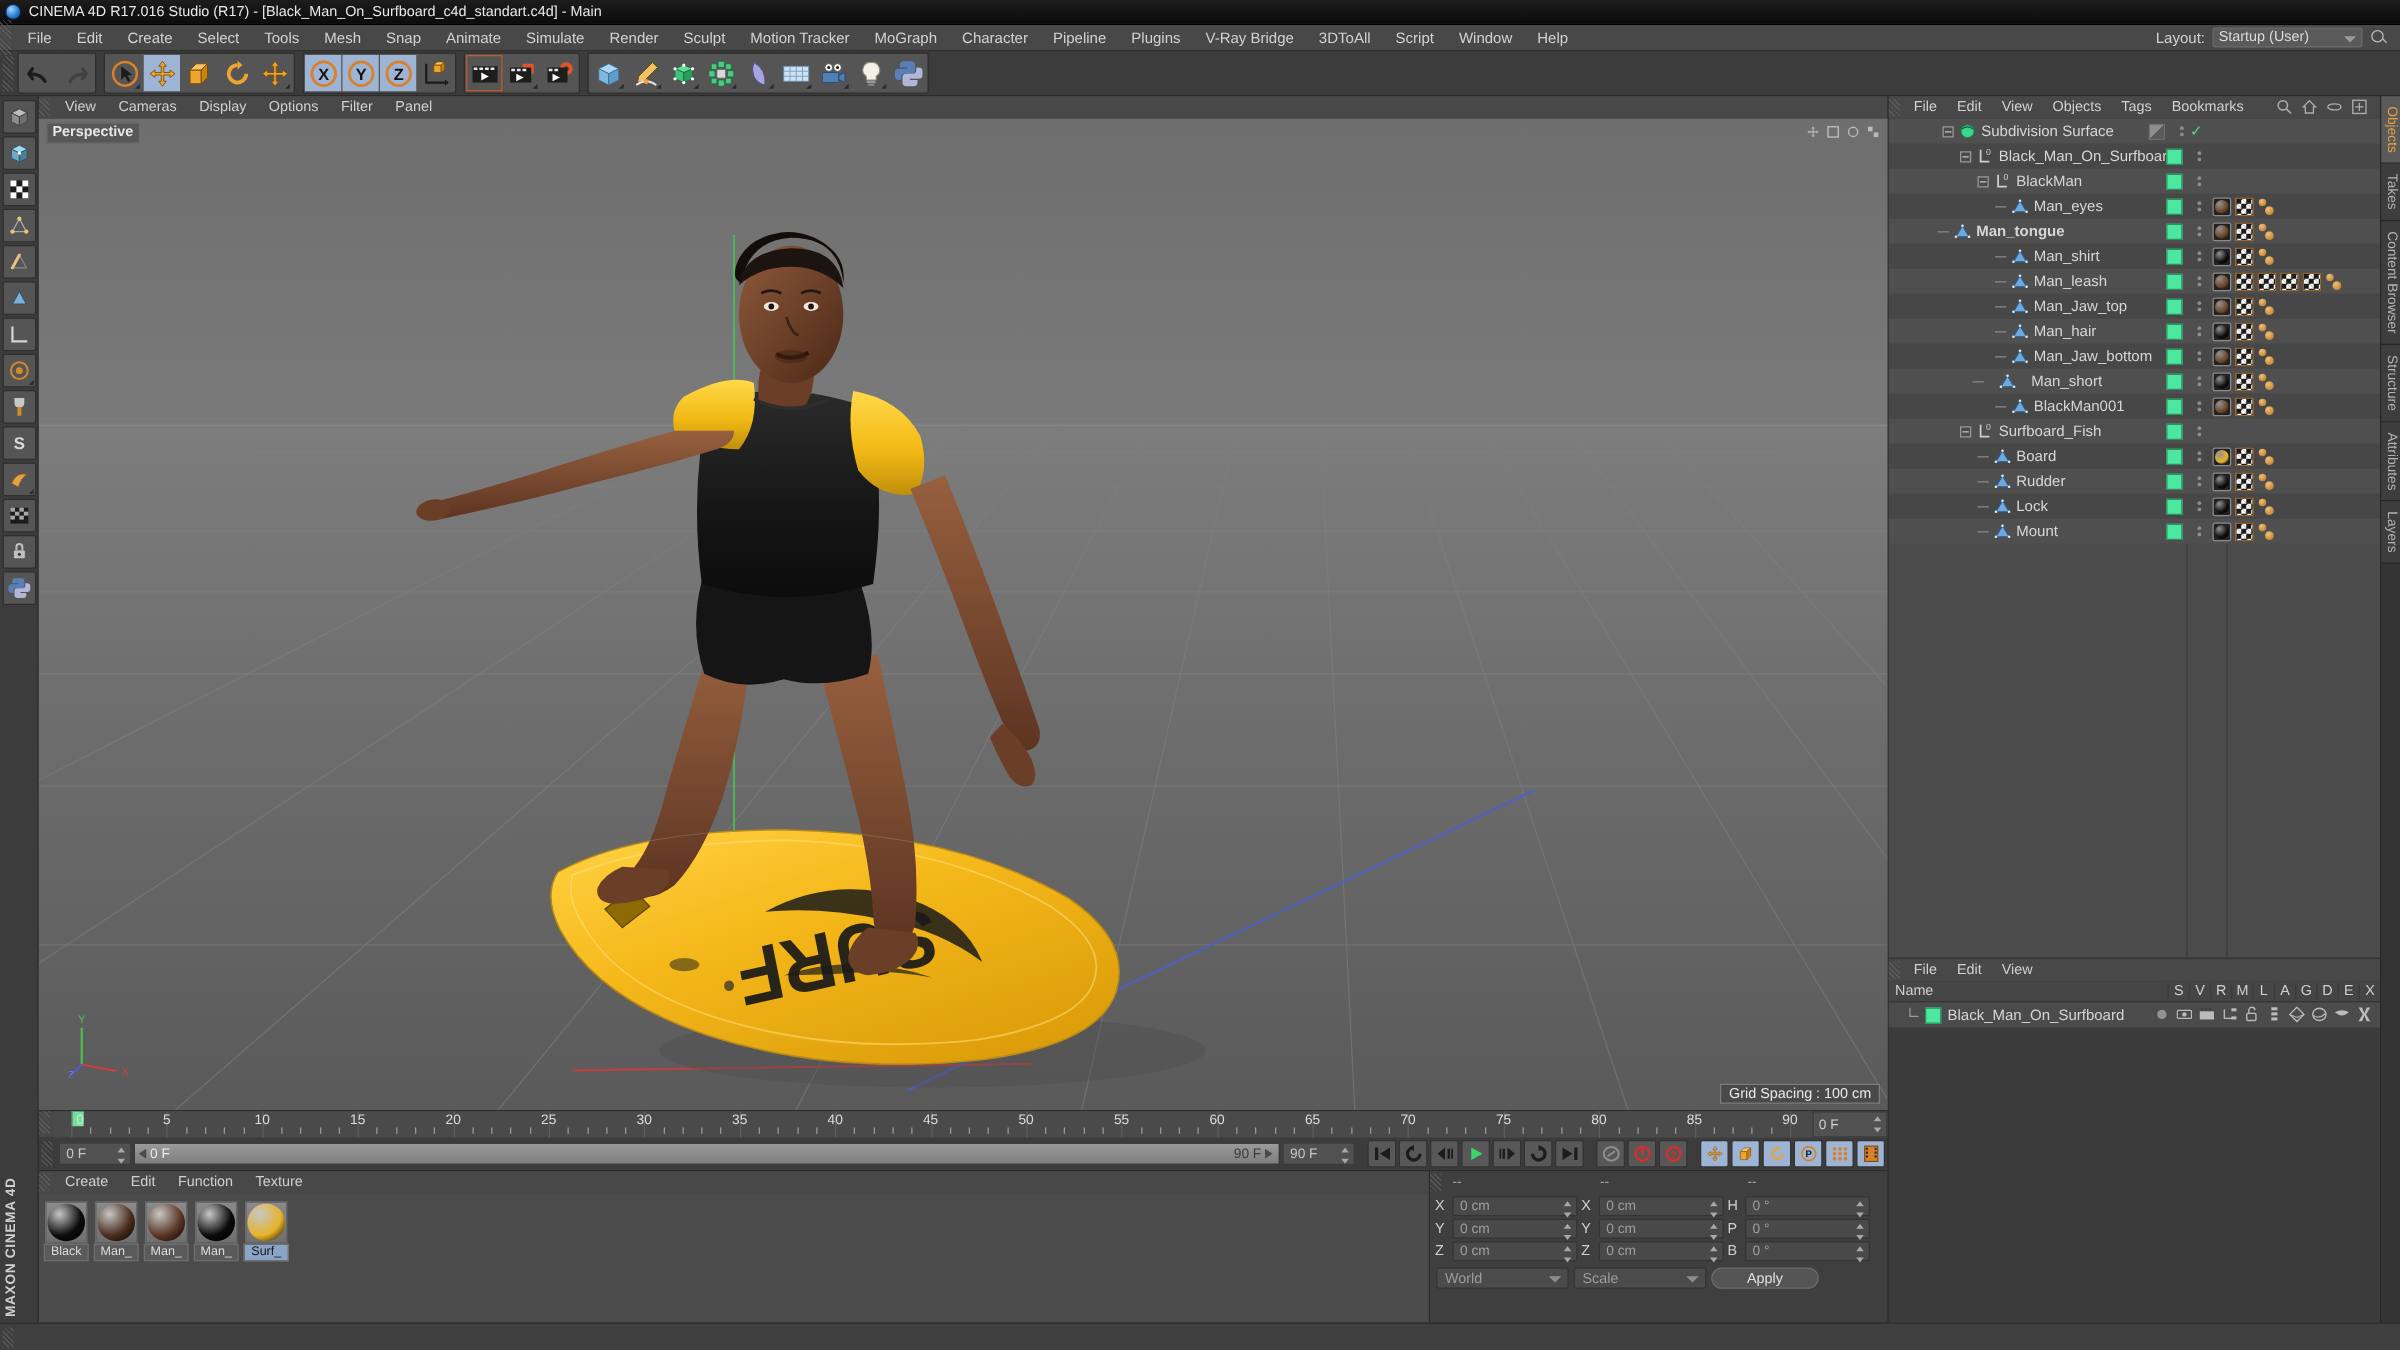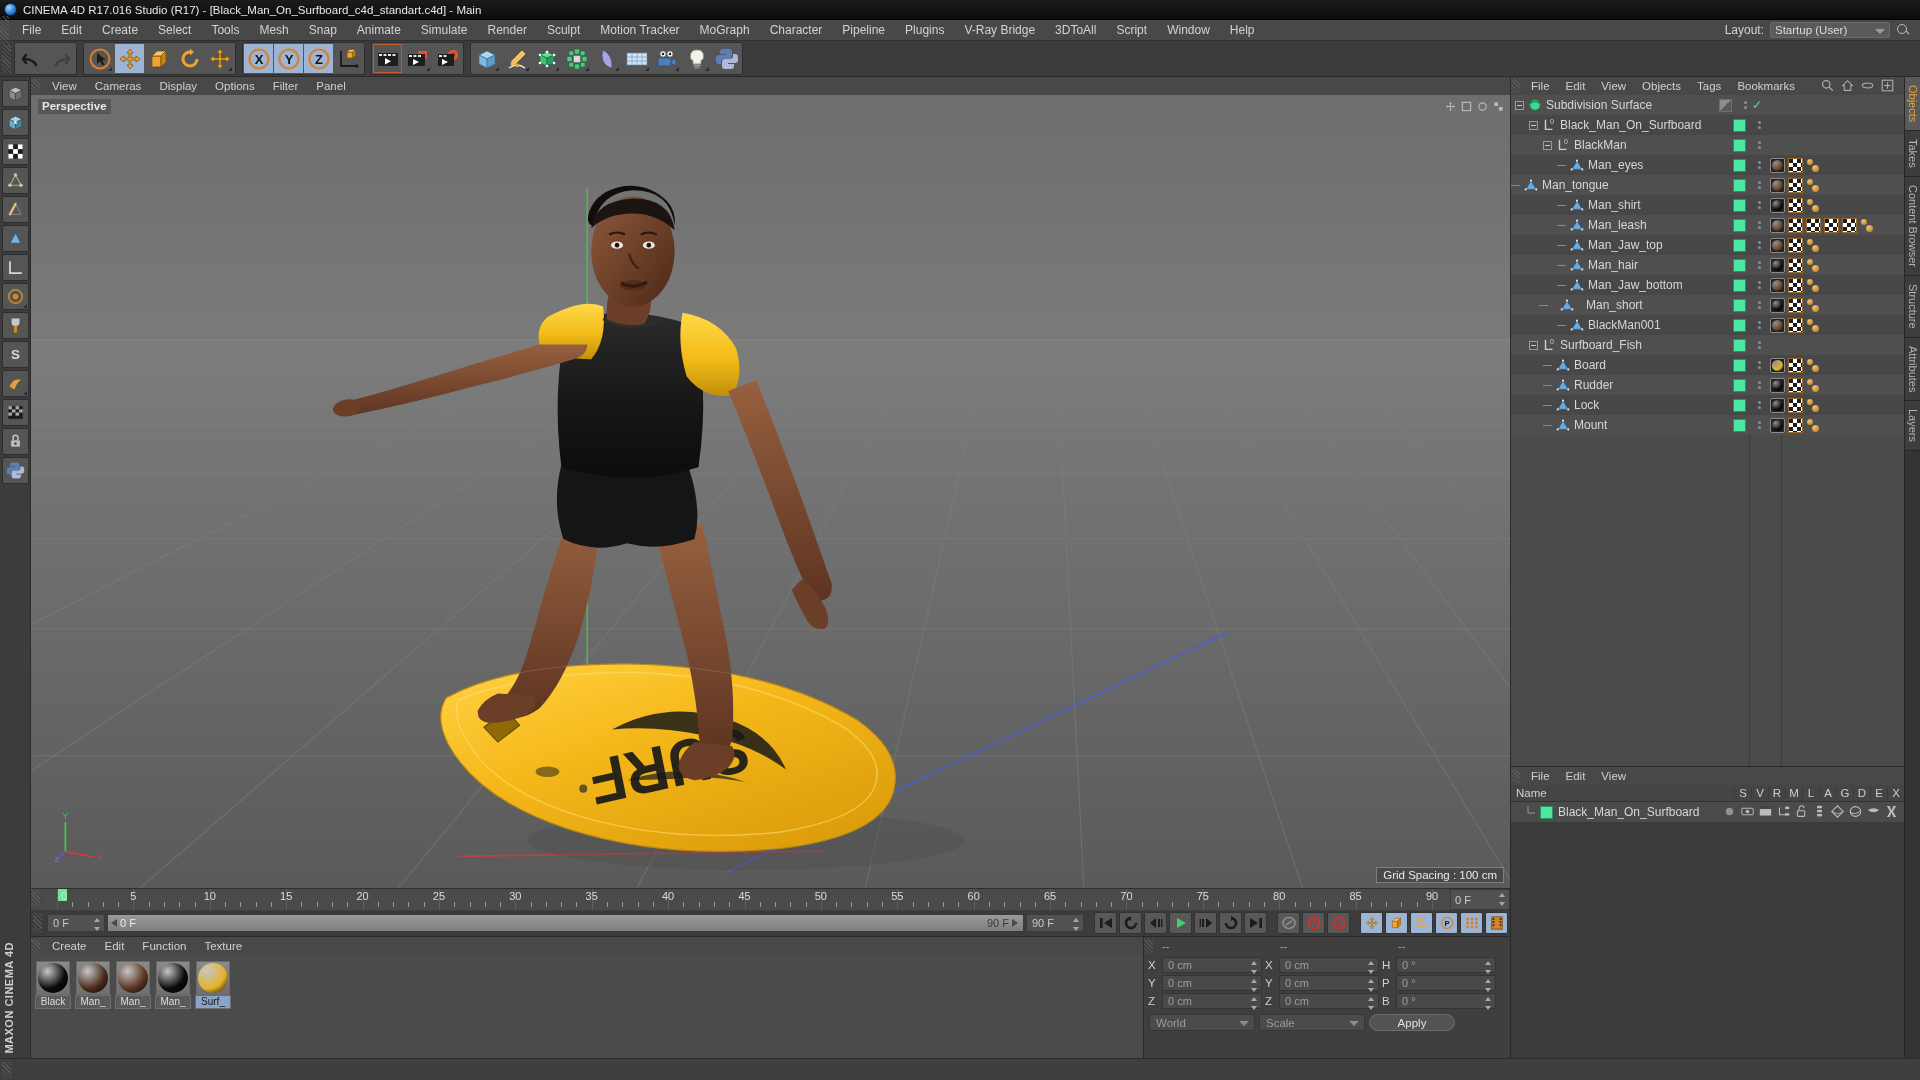--- a/index.html
+++ b/index.html
@@ -171,21 +171,21 @@
   
   .rightcol { width: 394px; display: flex; flex-direction: column; background: #3b3b3b; flex: none; border-left: 1px solid #2a2a2a;}
   .omgr { display: flex; flex-direction: column; flex: none; height: 690px; border-bottom: 1px solid #2a2a2a;}
   .omenu { height: 18px; background: #484848; display: flex; align-items: center; font-size: 11.5px; color: #d0d0d0;}
   .omenu .mi { padding: 0 8px; line-height: 18px; }
   .omenu .ico { width: 14px; height: 14px; margin: 0 3px; opacity: .85;}
   .otree { flex: 1; background: #4b4b4b; overflow: hidden; position: relative; }
   .orow { height: 20px; display: flex; align-items: center; font-size: 12px; color: #d6d6d6; position: relative; }
   .orow:nth-child(odd) { background: #4f4f4f; }
   .orow:nth-child(even) { background: #474747; }
-  .orow .name { display: flex; align-items: center; gap: 4px; flex: 1; min-width: 0; white-space: nowrap; }
+  .orow .name { display: flex; align-items: center; gap: 4px; flex: 1; min-width: 0; white-space: nowrap; margin-left: 39px; }
   .expander { width: 9px; height: 9px; border: 1px solid #9a9a9a; position: relative; flex: none; background: #4b4b4b;}
   .expander::before { content: ""; position: absolute; left: 1px; top: 3px; width: 5px; height: 1px; background: #c8c8c8;}
   .treestub { width: 9px; height: 1px; background: #8a8a8a; flex: none; }
   .objicon { width: 14px; height: 14px; flex: none; }
   .greenchip { width: 13px; height: 13px; background: #4de8a0; border: 1px solid #2f8f62; flex: none;}
   .dotcol { width: 9px; display: flex; flex-direction: column; align-items: center; justify-content: center; gap: 2px; flex: none;}
   .dotcol i { width: 3px; height: 3px; border-radius: 50%; background: #8e8e8e; display: block; }
   .tagarea { display: flex; align-items: center; gap: 3px; padding-left: 6px; flex: none; width: 140px; }
   .tag { width: 15px; height: 15px; flex: none; border: 1px solid #9a6a32; background: #222; position: relative; overflow: hidden;}
   .tag.ck { background-image:
@@ -1272,21 +1272,21 @@
                   <span class="b" style="background:radial-gradient(circle at 32% 28%, rgba(255,255,255,.5), #6b4427 60%, #000 100%)"></span>
                 </span>
                 <span class="tag ck"></span>
                 <span class="dotpair">
                   <i class="a"></i>
                   <i class="b"></i>
                 </span>
               </span>
             </div>
             <div class="orow">
-              <div class="name" style="">
+              <div class="name" style=" font-weight: bold;">
                 <span class="treestub"></span>
                 <span class="objicon"><svg width="14" height="14" viewBox="0 0 16 16">
                     <path d="M8 3 L14 13 L2 13 Z" fill="#6ea8dc" stroke="#2c5d87" stroke-width="1"></path>
                     <circle cx="8" cy="3" r="1.2" fill="#dfe9f3"></circle>
                     <circle cx="2" cy="13" r="1.2" fill="#dfe9f3"></circle>
                     <circle cx="14" cy="13" r="1.2" fill="#dfe9f3"></circle>
                   </svg></span>
                 <span>Man_tongue</span>
               </div>
               <span style="width: 32px; display: flex; justify-content: center; flex: 0 0 auto;">

